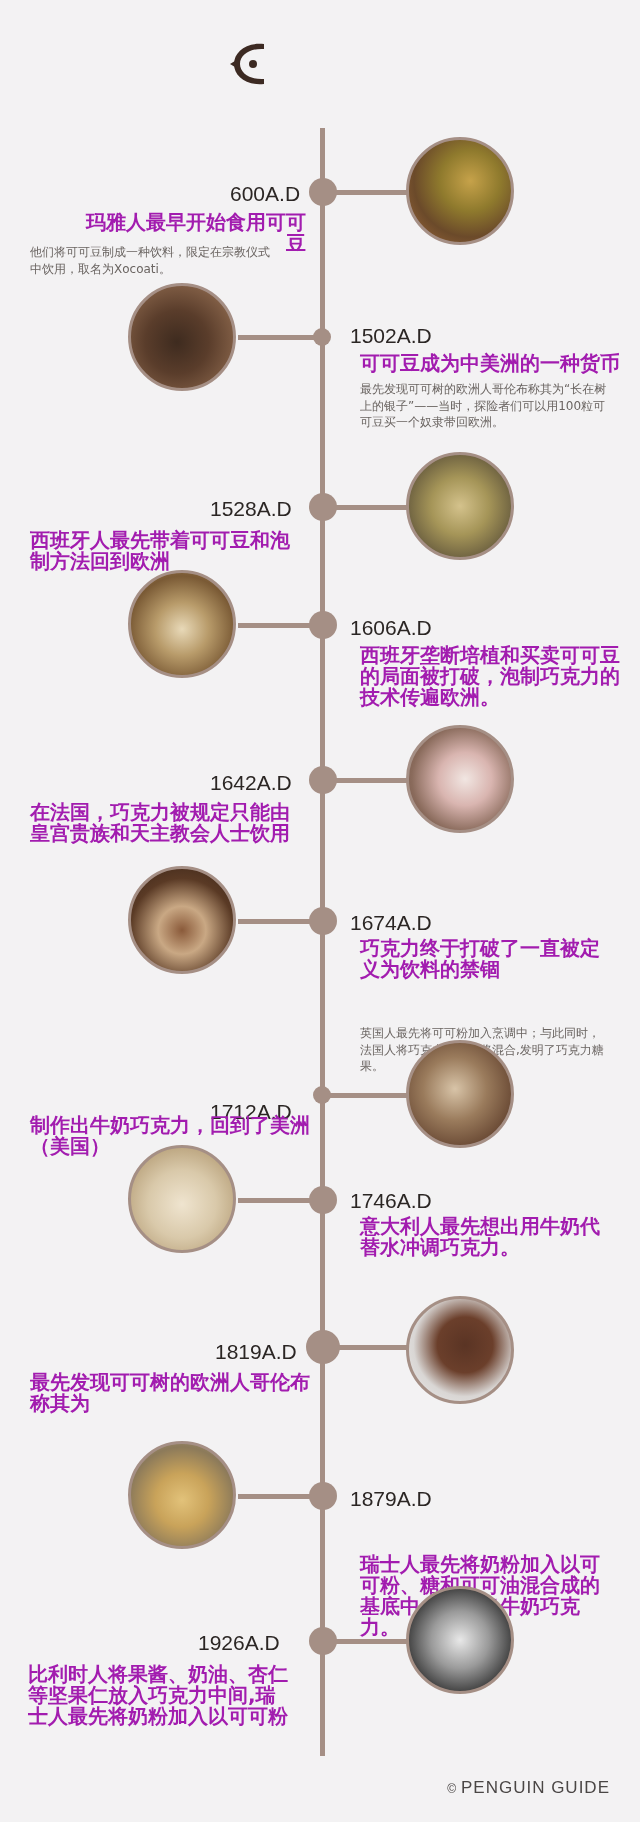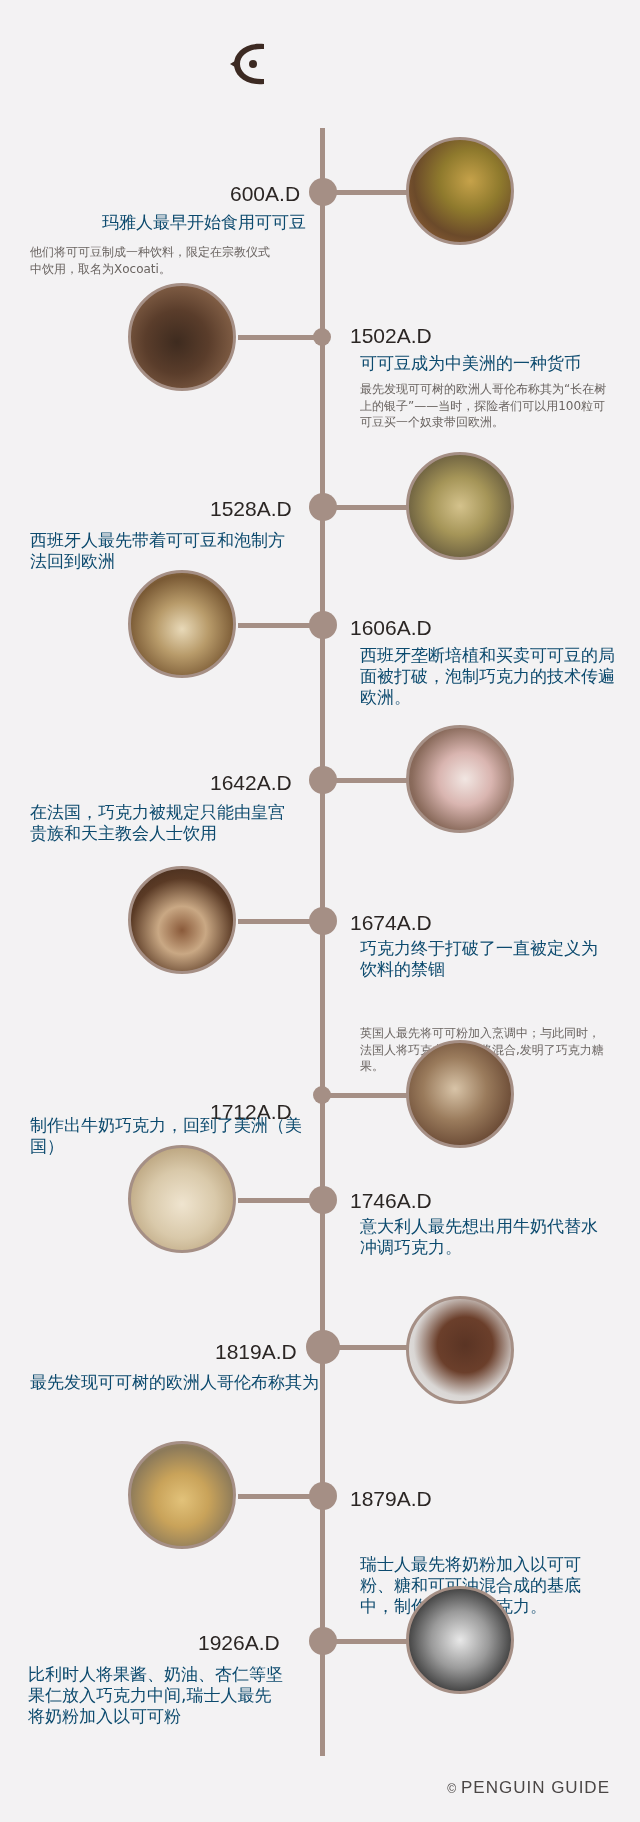--- a/index.html
+++ b/index.html
@@ -28,22 +28,22 @@
   .conn { position: absolute; height: 5px; background: #a58f85; }
   .photo {
     position: absolute; width: 108px; height: 108px; border-radius: 50%;
     border: 3px solid #a58f85; box-sizing: border-box; overflow: hidden;
   }
   .year {
     position: absolute; font-family: "Liberation Sans", sans-serif;
     font-size: 21px; color: #2b2624; white-space: nowrap;
   }
   .head {
-    position: absolute; font-weight: normal; font-size: 17px; line-height: 21px;
-    color: #0c4a6e;
+    position: absolute; font-weight: bold; font-size: 20px; line-height: 21px;
+    color: #a21caf;
   }
   .desc {
     position: absolute; font-size: 12px; line-height: 16.5px; color: #6a6461;
   }
   .footer {
     position: absolute; right: 30px; top: 1778px;
     font-family: "Liberation Sans", sans-serif; font-size: 17px;
     color: #4a4645; letter-spacing: 1px;
   }
   .footer .copy { font-size: 12px; margin-right: 4px; }

